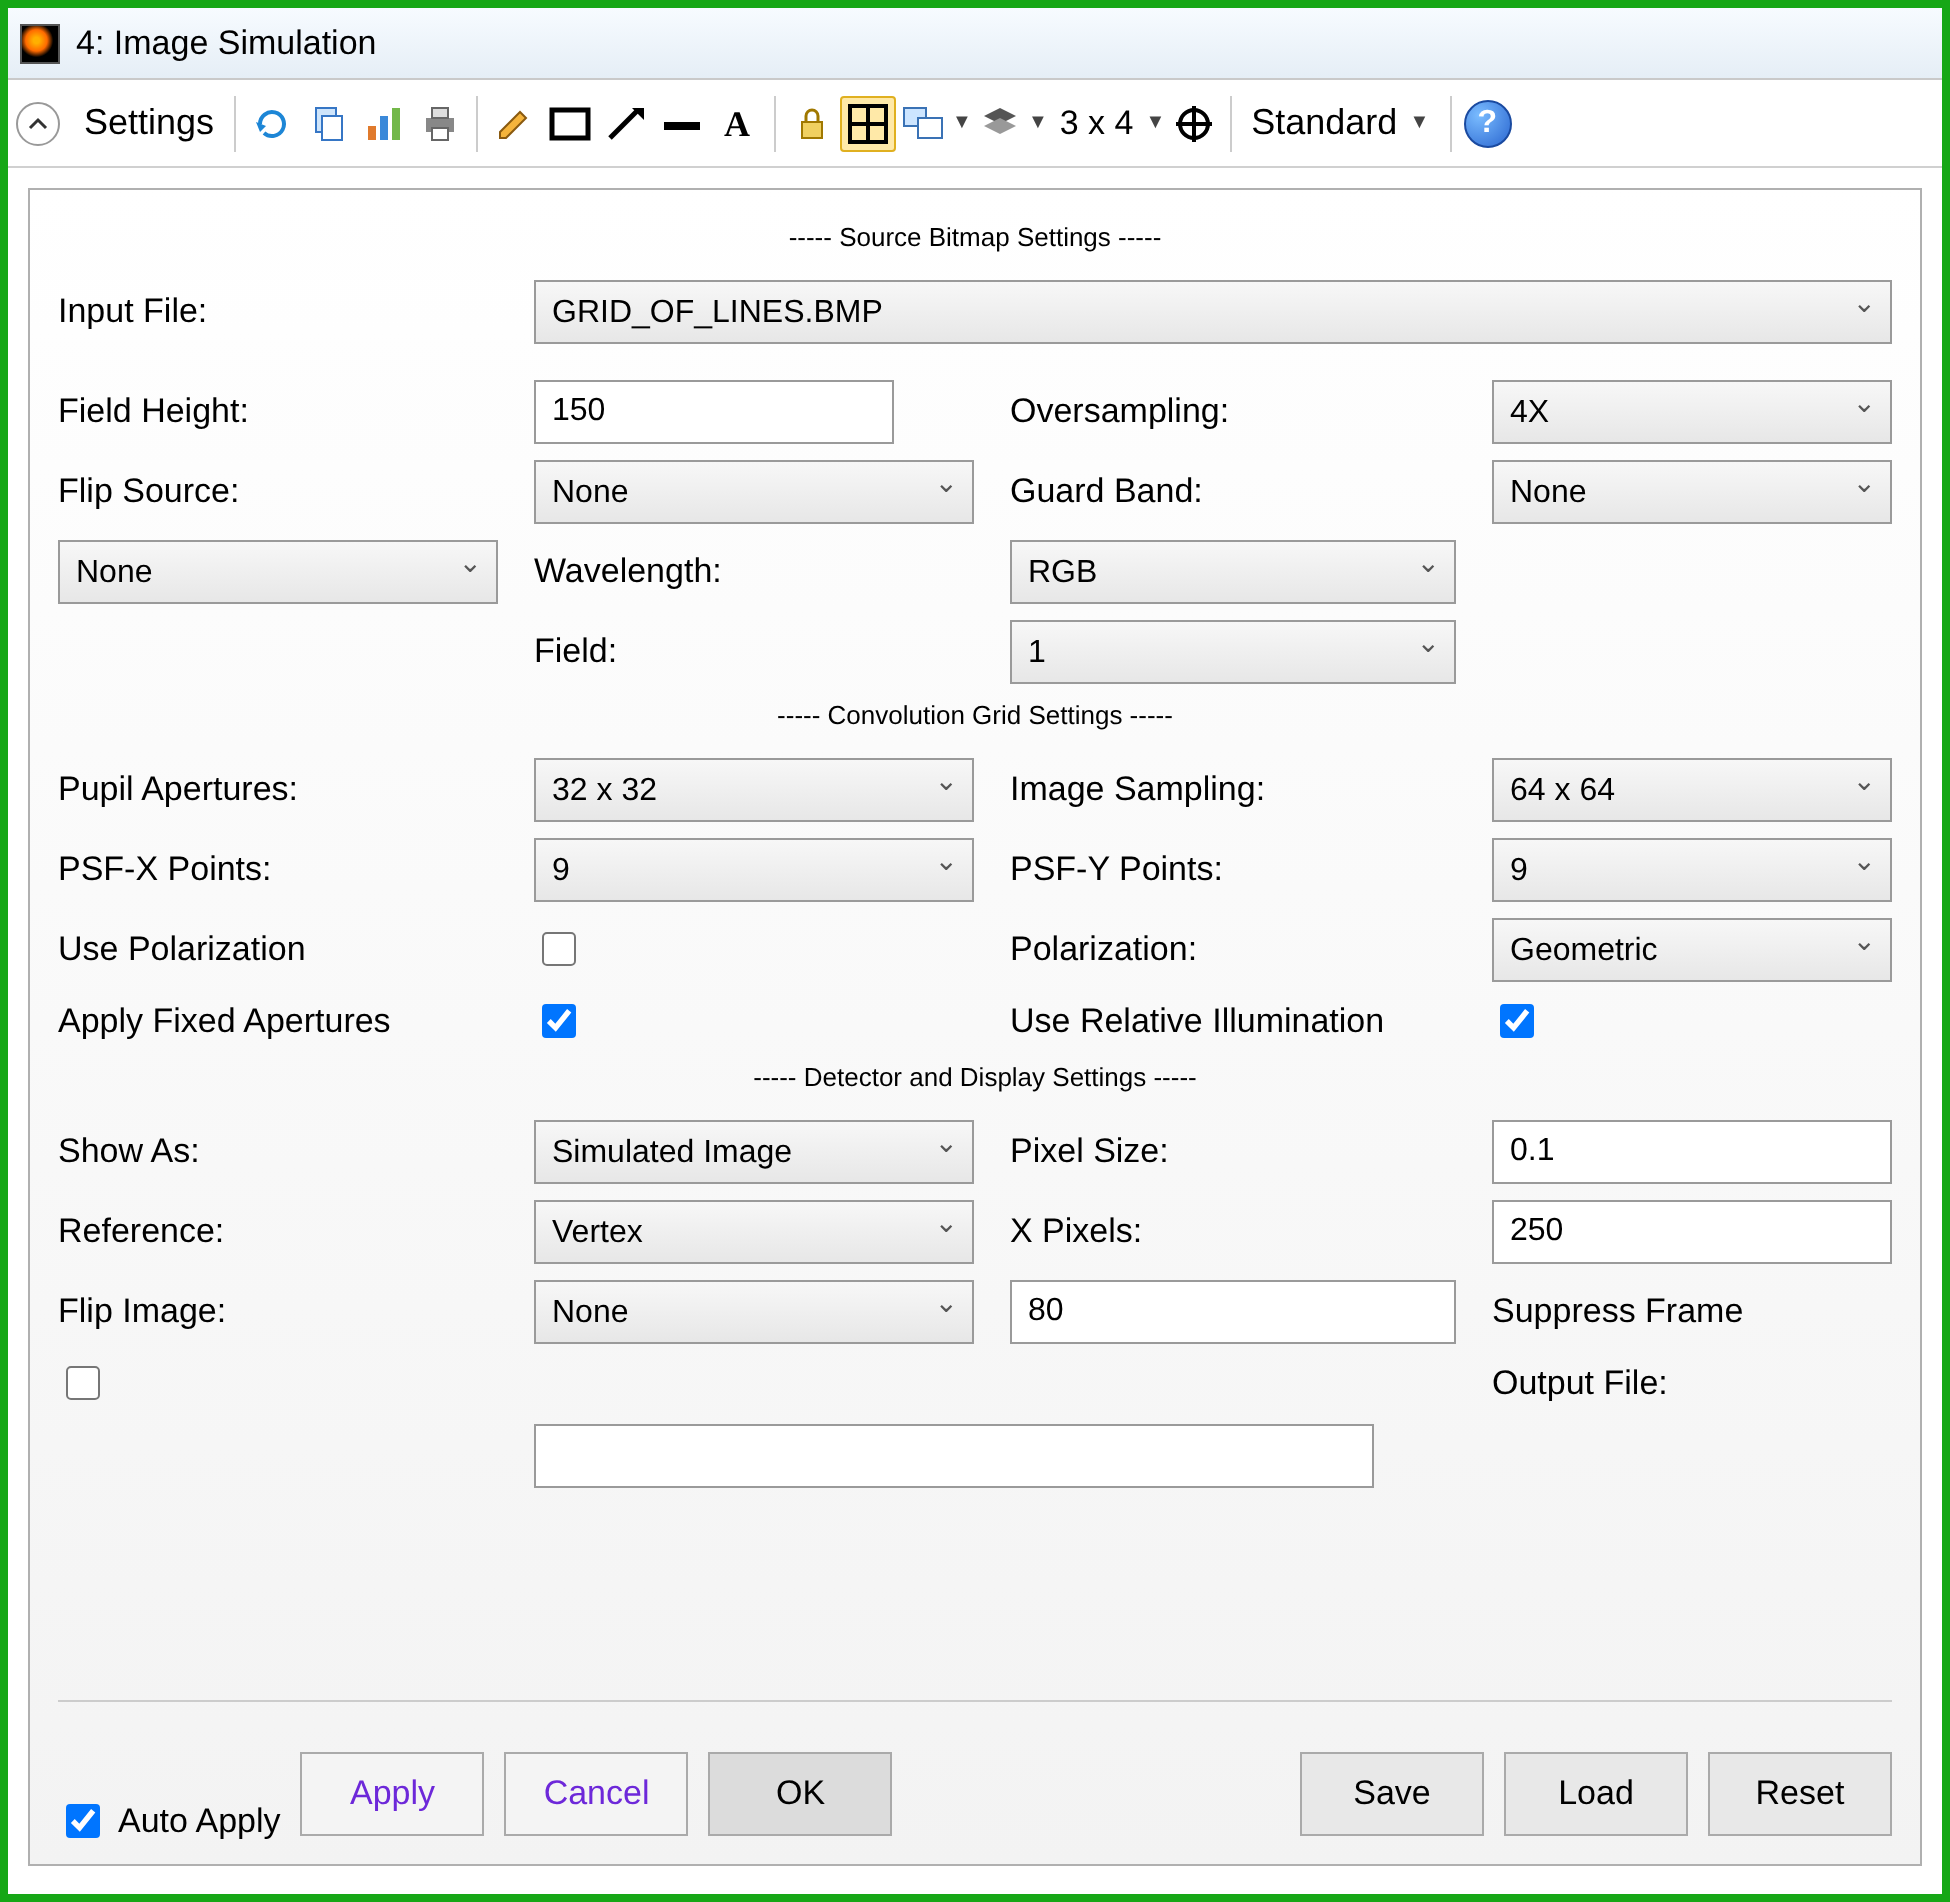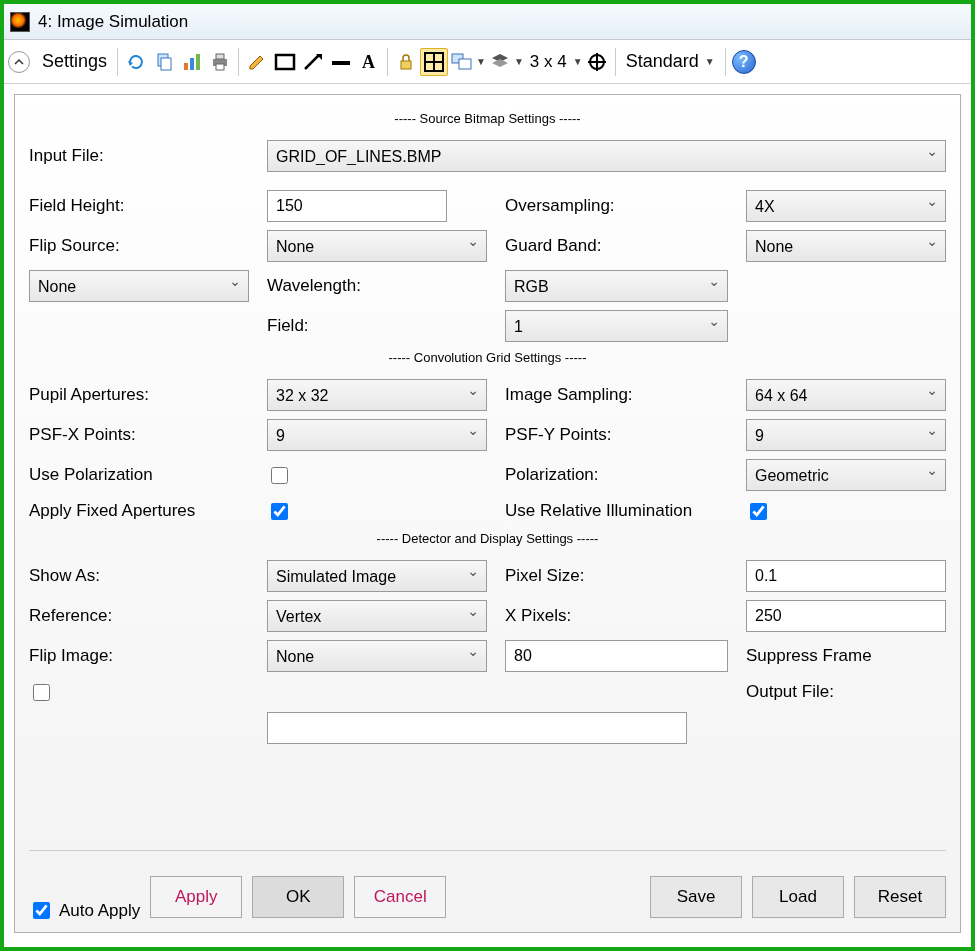--- a/index.html
+++ b/index.html
@@ -157,21 +157,21 @@
   .btn {
     min-width: 92px;
     height: 42px;
     border: 1px solid #aaa;
     background: #e8e8e8;
     font-size: 17px;
     font-family: inherit;
     cursor: pointer;
   }
   .btn.primary { background: #dcdcdc; }
-  .btn.disabled { color: #be185d; background: #f4f4f4; cursor: default; }
+  .btn.disabled { color: #6d28d9; background: #f4f4f4; cursor: default; }
   .auto-apply-wrap {
     display: flex; align-items: center; gap: 6px;
     font-size: 17px;
     margin-top: 28px;
   }
   svg { display:block; }
 </style>
 </head>
 <body>
 
@@ -419,22 +419,22 @@
     </div>
 
     <hr class="divider">
 
     <div class="footer">
       <label class="auto-apply-wrap">
         <input type="checkbox" class="chk" checked="" style="">
         <span>Auto Apply</span>
       </label>
       <button class="btn disabled">Apply</button>
+      <button class="btn disabled">Cancel</button>
       <button class="btn primary">OK</button>
-      <button class="btn disabled">Cancel</button>
       <span class="spacer"></span>
       <button class="btn">Save</button>
       <button class="btn">Load</button>
       <button class="btn">Reset</button>
     </div>
 
   </div>
 </div>
 
 </body></html>

